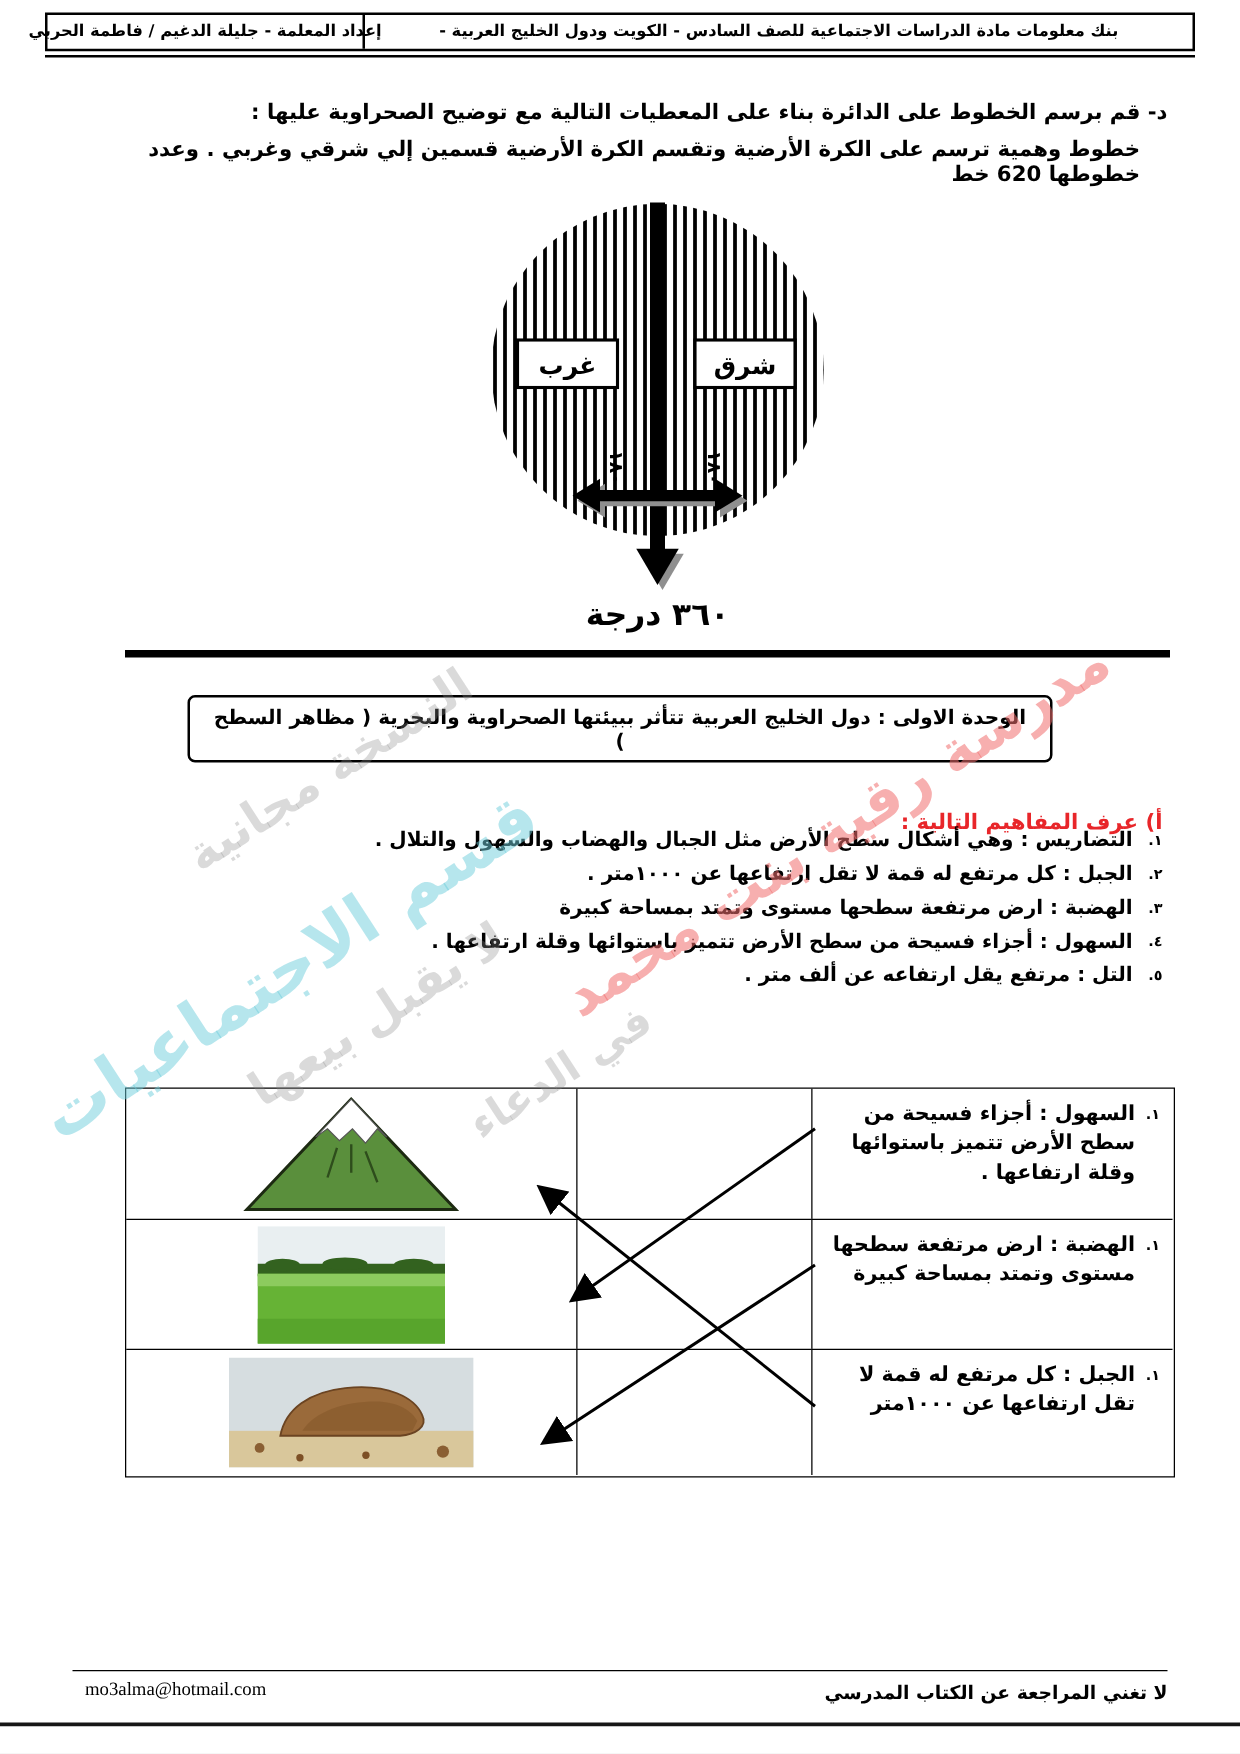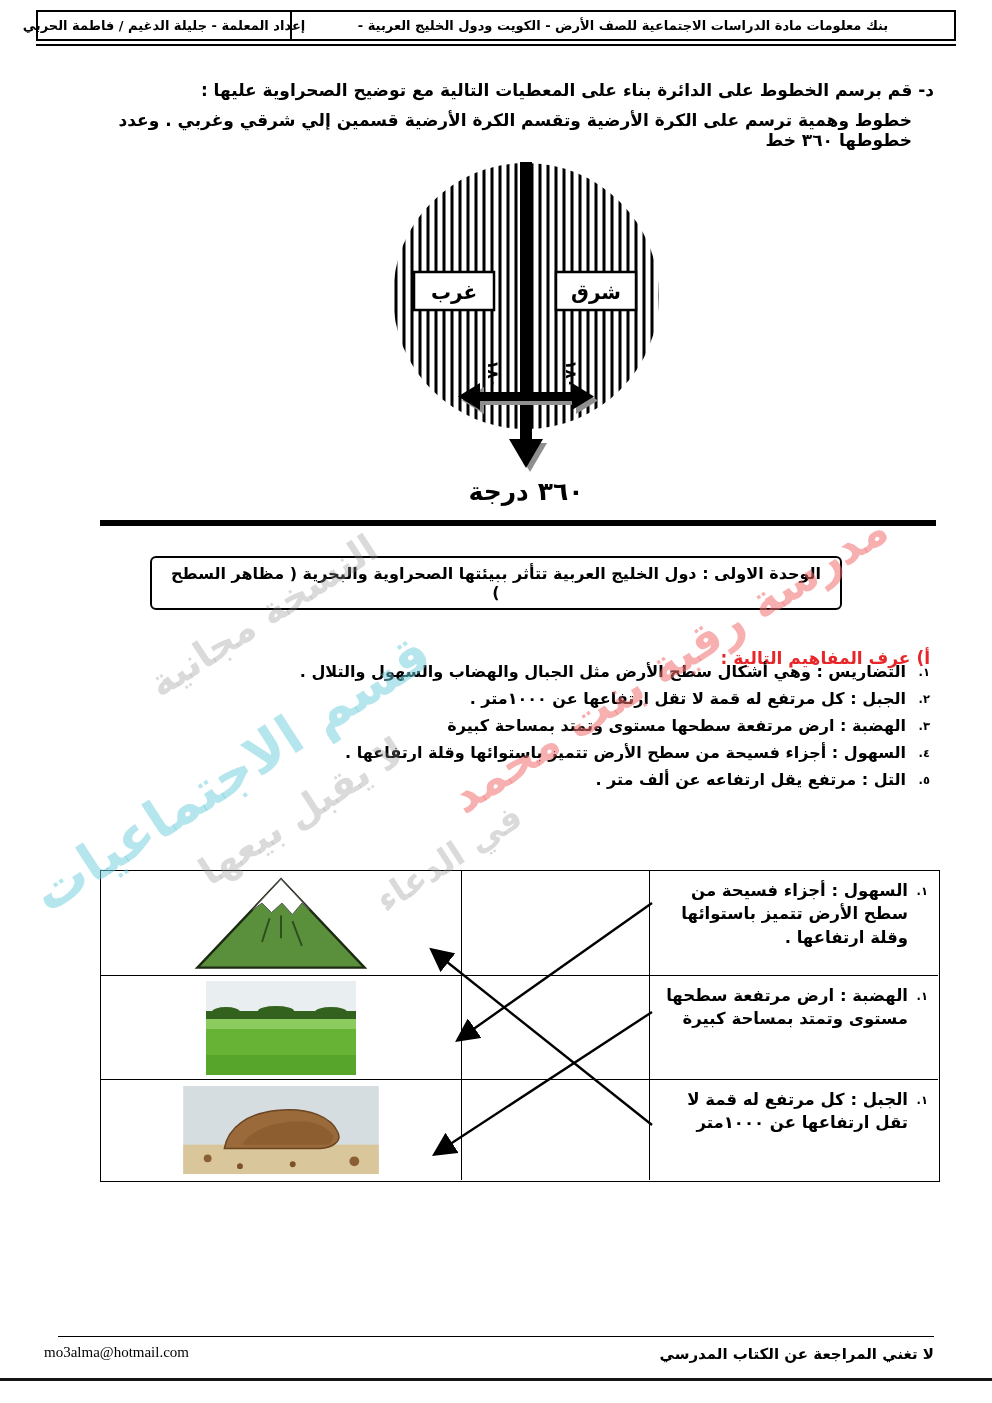--- a/index.html
+++ b/index.html
@@ -68,47 +68,47 @@
   .def-cell { direction:rtl; padding:8px 10px 6px 8px; font-weight:bold; font-size:16.5px; line-height:1.42; }
   .def-cell .drow { display:flex; direction:rtl; }
   .def-cell .num { width:20px; font-size:11.5px; padding-top:4px; flex:0 0 auto; }
   .def-cell .txt { flex:1; text-align:right; }
 
   .arrows-overlay { position:absolute; top:870px; left:100px; width:840px; height:312px;
                     pointer-events:none; z-index:3; }
 
   
   .footer-rule { position:absolute; top:1336px; left:58px; width:876px; height:1px; background:#000; }
-  .footer-email { position:absolute; top:1344px; left:44px; font-family:"Liberation Serif", serif;
+  .footer-email { position:absolute; top:1344px; left:68px; font-family:"Liberation Serif", serif;
                   font-size:15px; direction:ltr; }
   .footer-note { position:absolute; top:1345px; right:58px; direction:rtl; font-weight:bold; font-size:15px; }
   .bottom-edge { position:absolute; top:1378px; left:0; width:992px; height:3px; background:#161616; }
 
   
   .wm { position:absolute; pointer-events:none; z-index:5; white-space:nowrap;
         font-weight:bold; transform:rotate(-33deg); transform-origin:left bottom; direction:rtl; }
   .wm-school { top:770px; left:470px; font-size:46px; color:rgba(240,110,110,0.55); }
   .wm-dept   { top:862px; left:55px;  font-size:54px; color:rgba(110,205,220,0.50); }
   .wm-free   { top:662px; left:165px; font-size:38px; color:rgba(140,140,140,0.32); }
   .wm-sale   { top:850px; left:215px; font-size:38px; color:rgba(140,140,140,0.32); }
   .wm-dua    { top:880px; left:390px; font-size:34px; color:rgba(140,140,140,0.32); }
 </style>
 </head>
 <body>
 
 <div class="page">
 
   <div class="header">
-    <div class="header-cell right">بنك معلومات مادة الدراسات الاجتماعية  للصف الأرض - الكويت ودول الخليج العربية -</div>
+    <div class="header-cell right">بنك معلومات مادة الدراسات الاجتماعية  للصف السادس - الكويت ودول الخليج العربية -</div>
     <div class="header-cell left">إعداد المعلمة - جليلة الدغيم / فاطمة الحربي</div>
   </div>
   <div class="header-underline"></div>
 
   <div class="qd1">د- قم برسم الخطوط على الدائرة  بناء على المعطيات التالية مع توضيح الصحراوية عليها  :</div>
-  <div class="qd2">خطوط وهمية ترسم على الكرة الأرضية وتقسم الكرة  الأرضية قسمين إلي شرقي وغربي . وعدد خطوطها  ٣٦٠ خط</div>
+  <div class="qd2">خطوط وهمية ترسم على الكرة الأرضية وتقسم الكرة  الأرضية قسمين إلي شرقي وغربي . وعدد خطوطها  620 خط</div>
 
   <div class="globe-wrap">
     <svg width="300" height="352" viewBox="0 0 300 352">
       <defs>
         <pattern id="meridians" width="8" height="12" patternUnits="userSpaceOnUse">
           <rect width="8" height="12" fill="#ffffff"></rect>
           <rect x="2.5" width="3" height="12" fill="#000000"></rect>
         </pattern>
       </defs>
 

